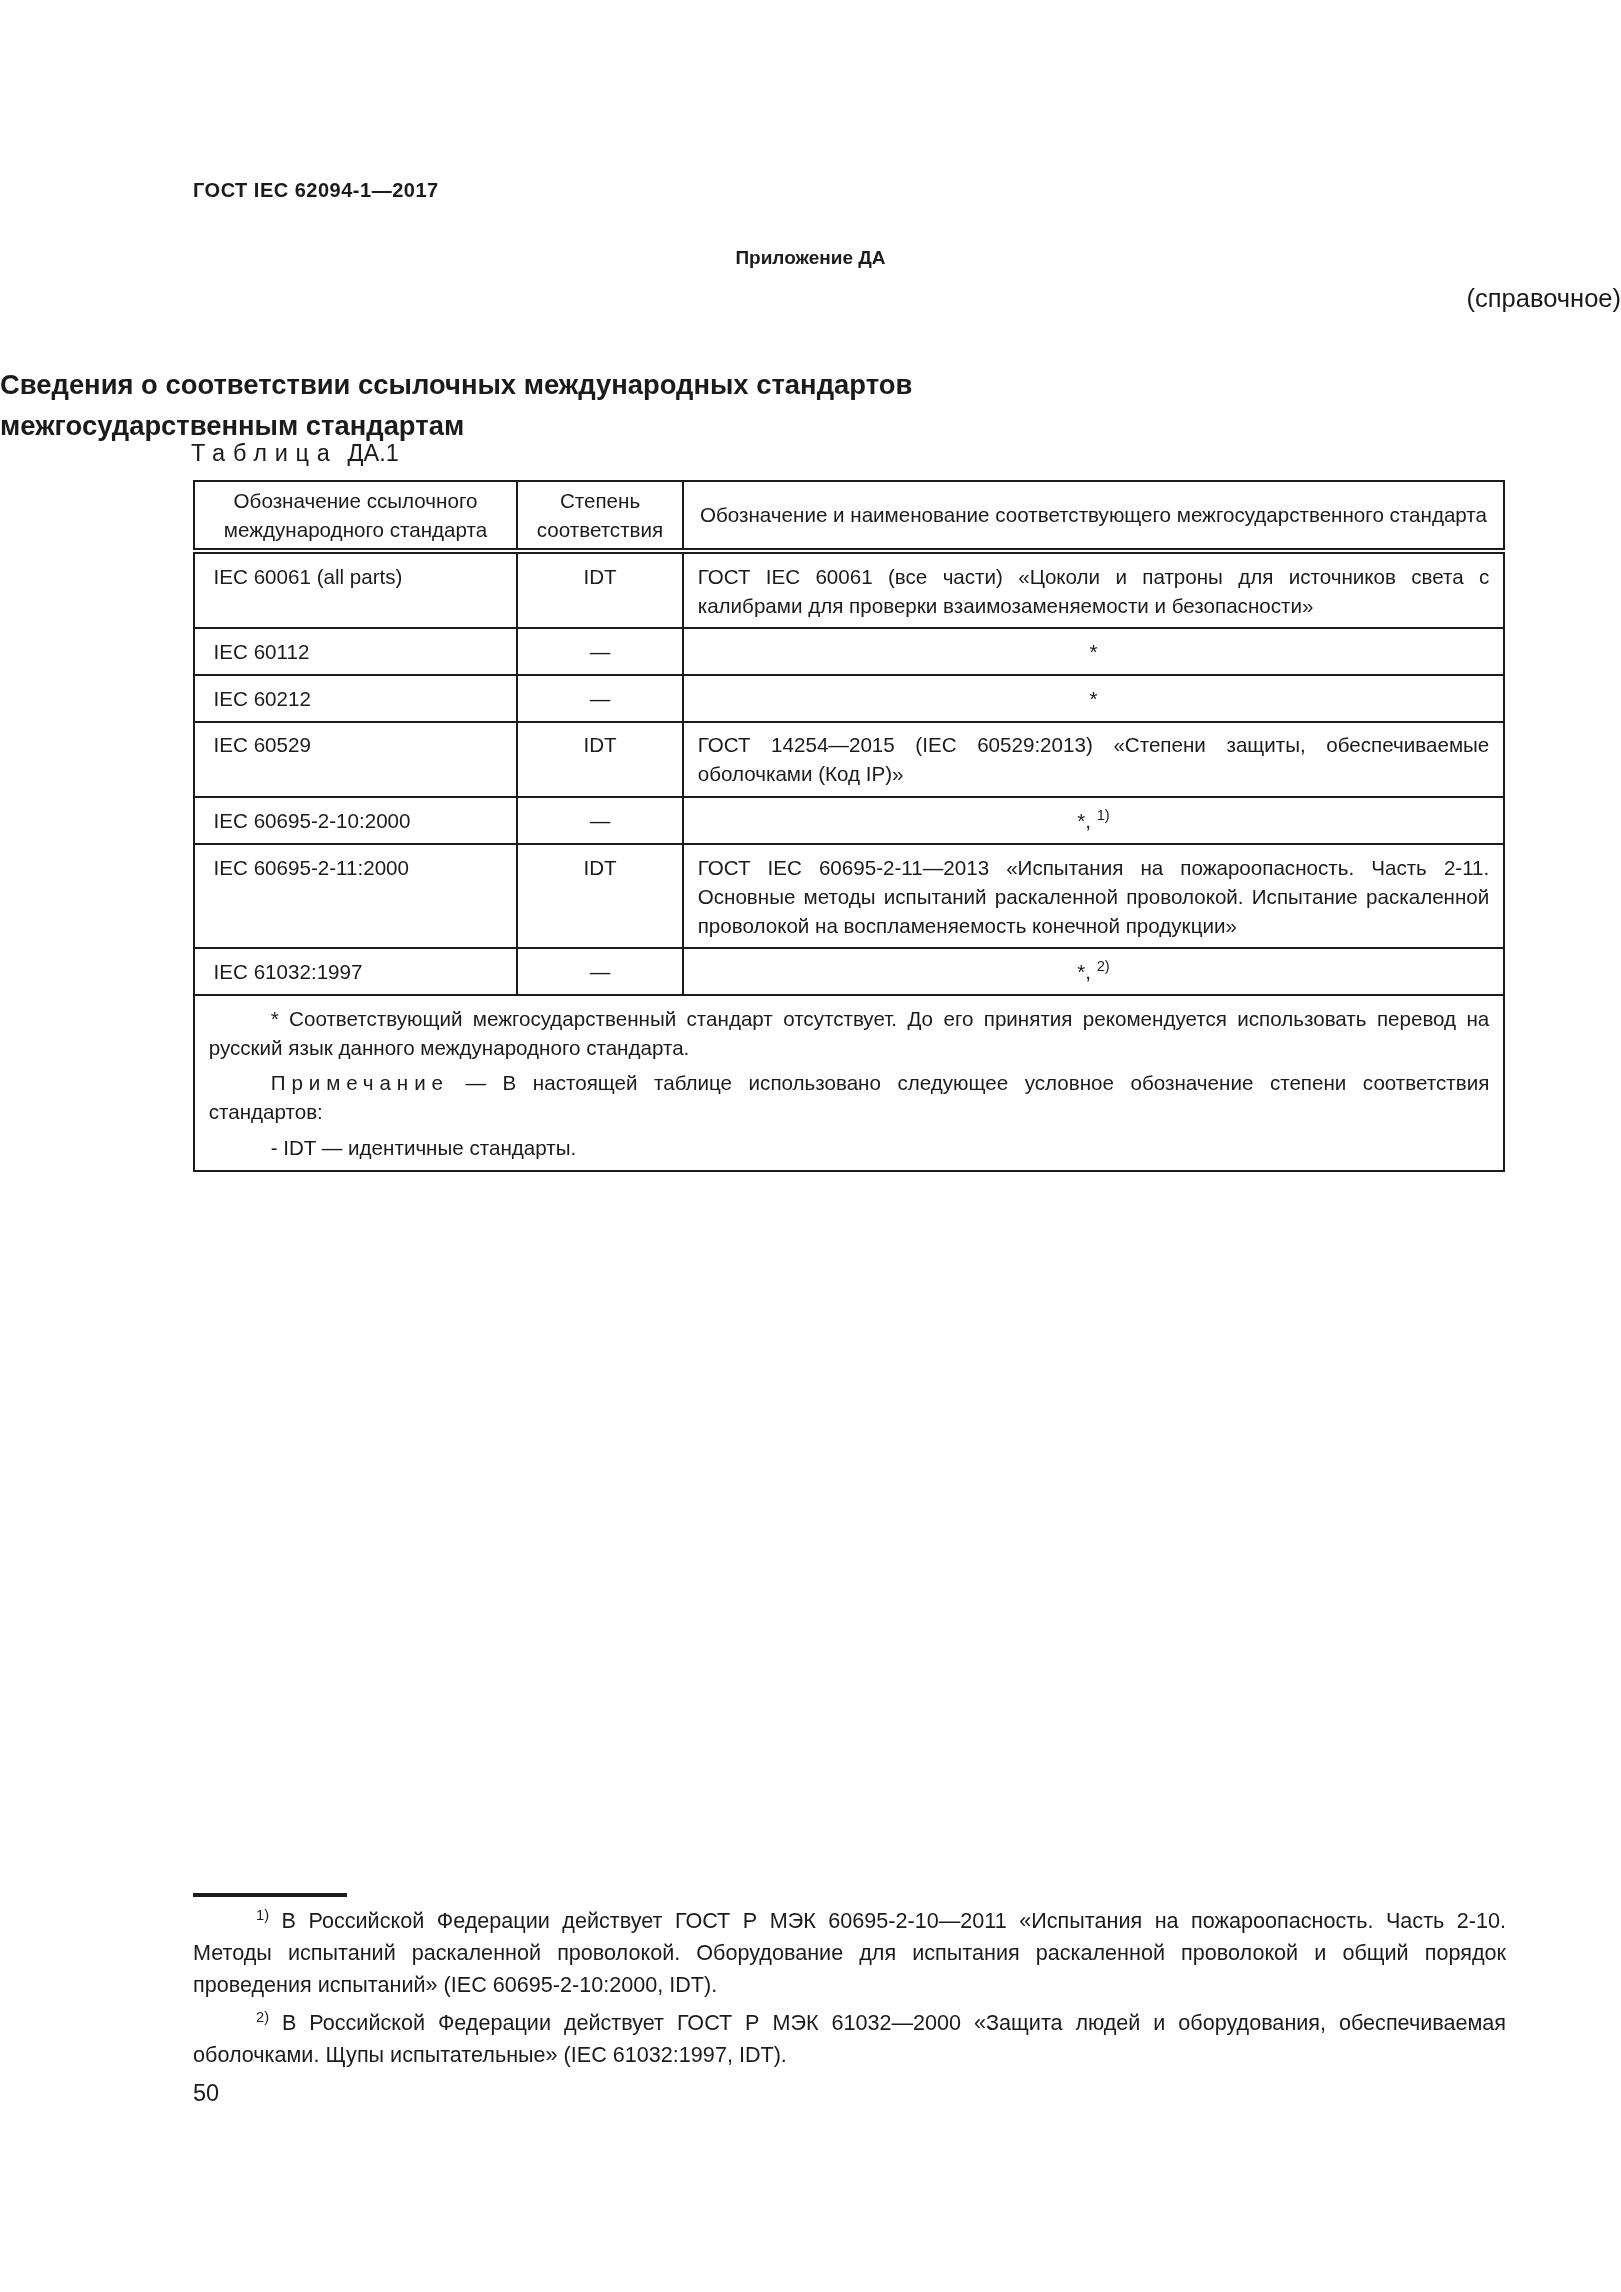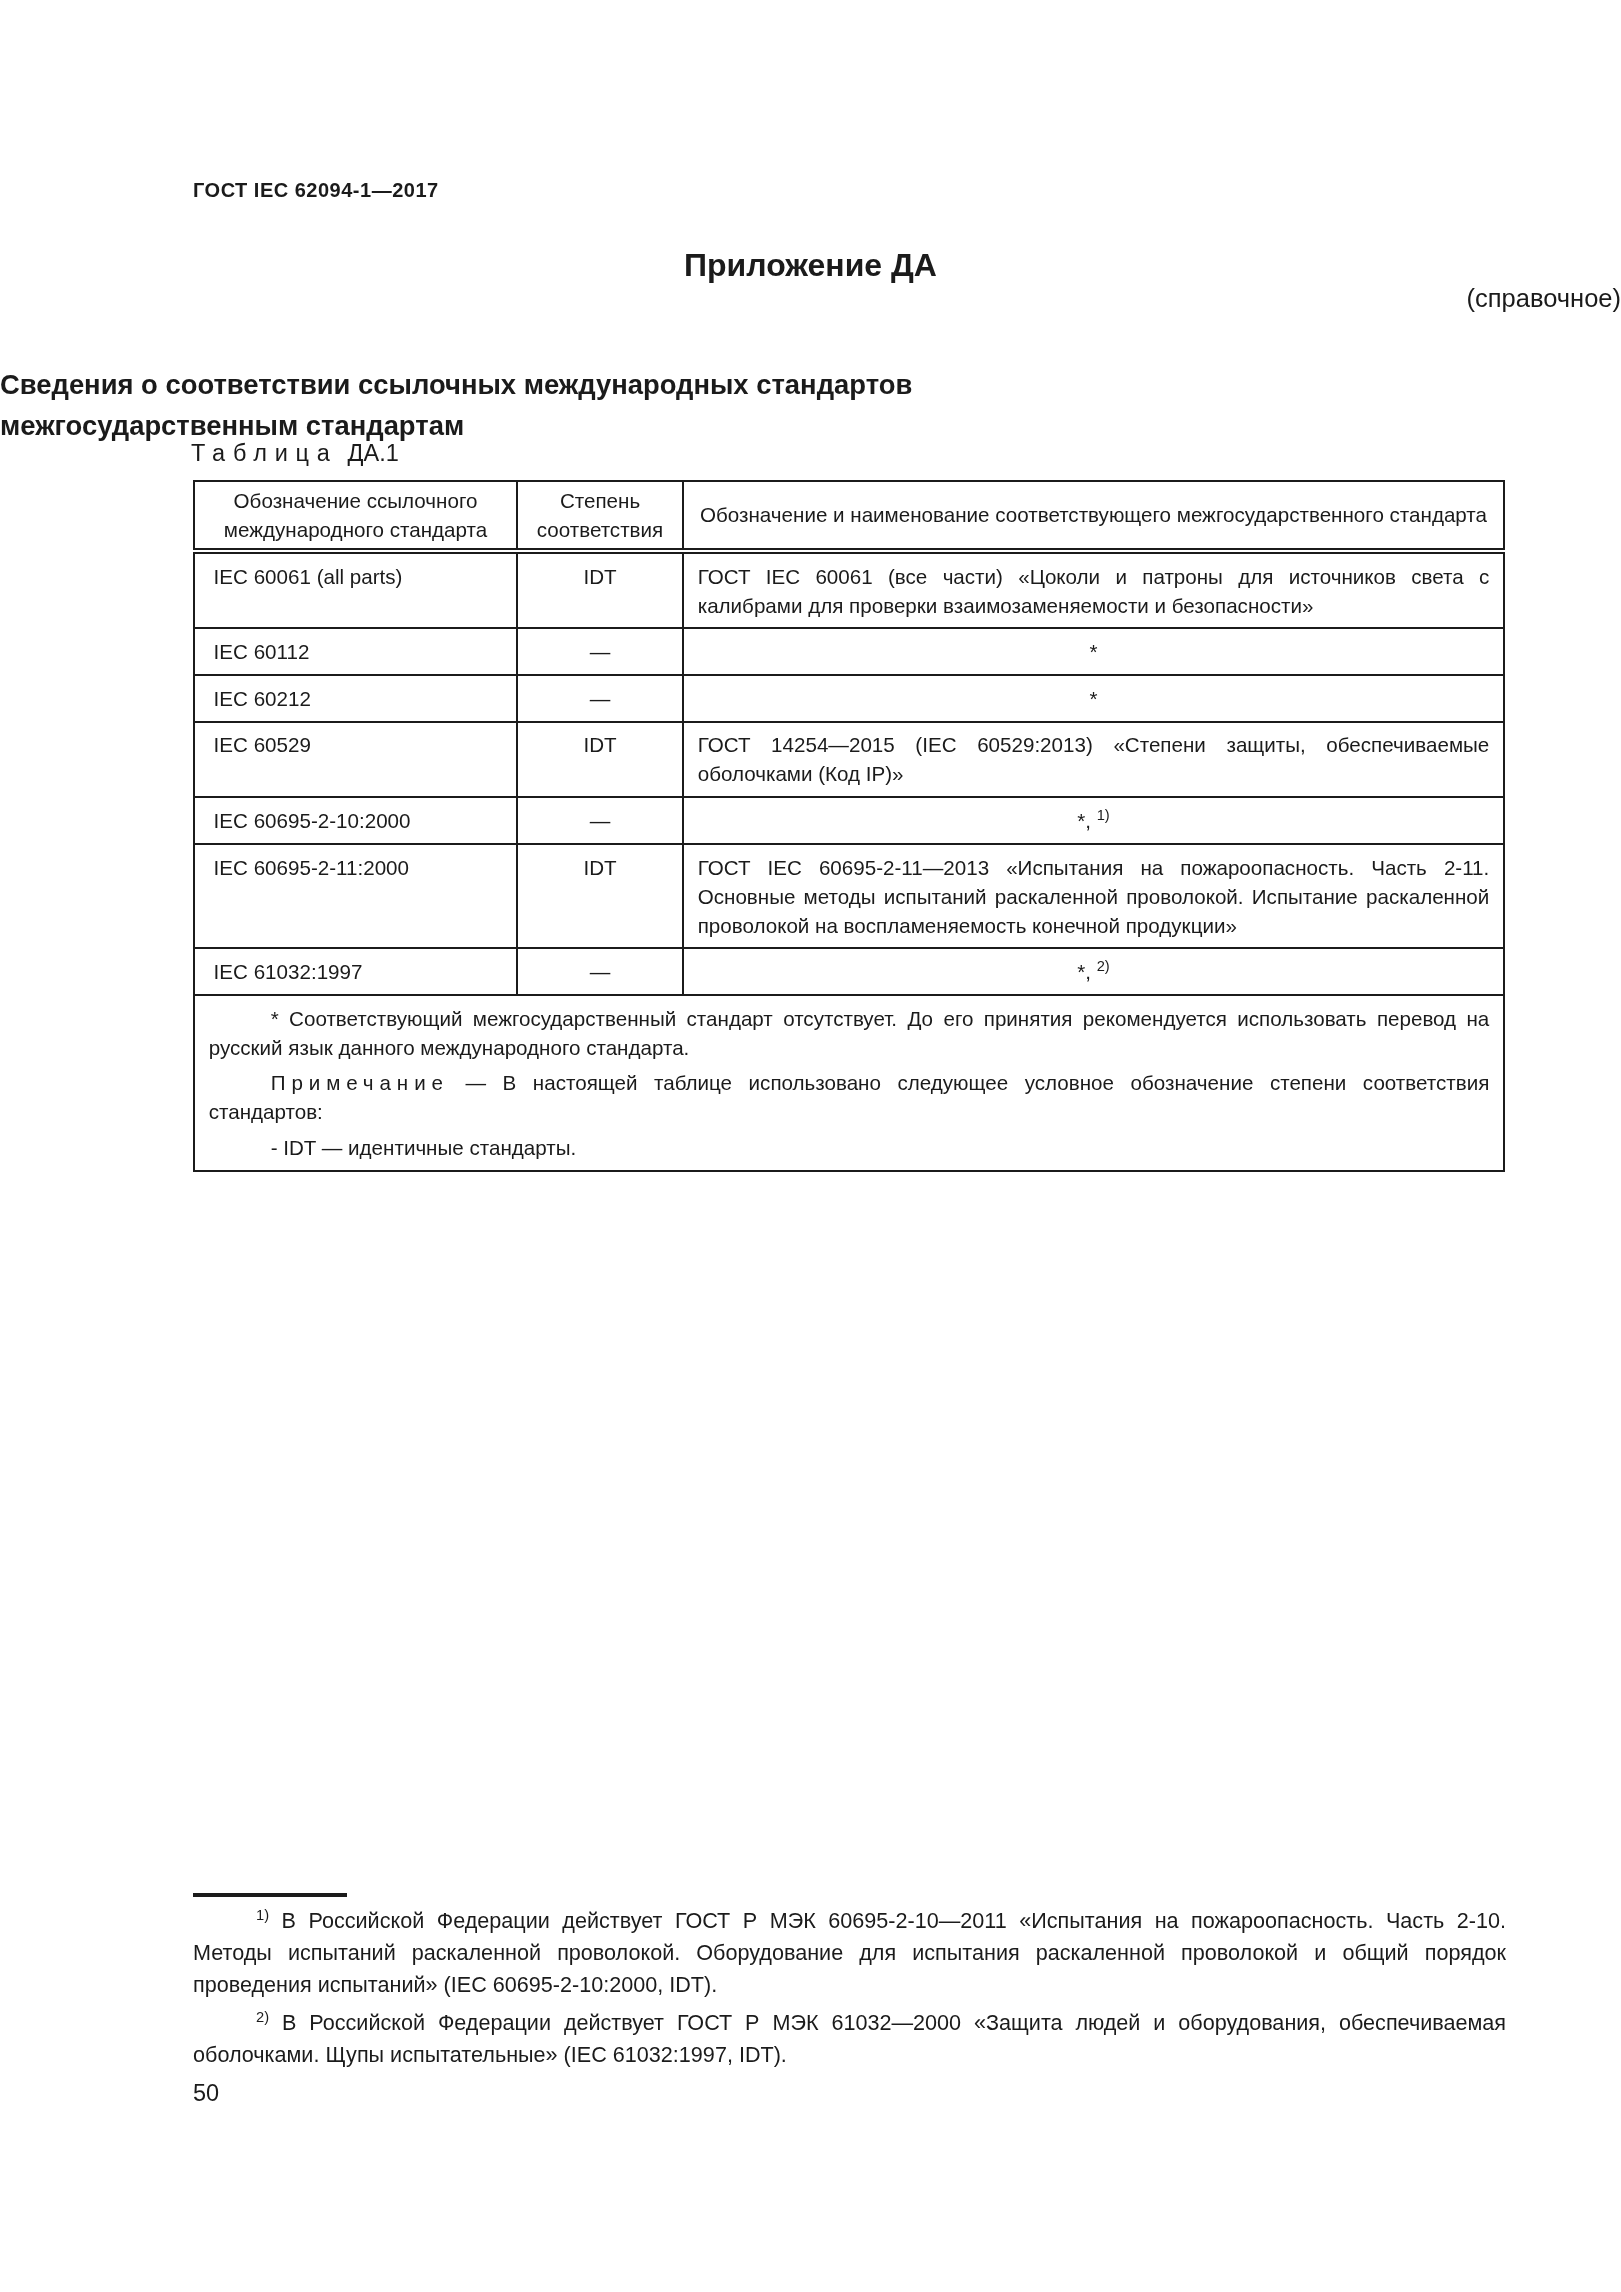--- a/index.html
+++ b/index.html
@@ -8,21 +8,21 @@
     width:1621px; height:2293px; position:relative;
     font-family:"Liberation Sans","DejaVu Sans",sans-serif;
     color:#1b1b1b; background:#ffffff; overflow:hidden;
   }
   .doc-header {
     position:absolute; top:147px; left:193px;
     font-size:20px; font-weight:bold; letter-spacing:0.5px;margin-top:32px;
   }
   .appendix-title {
     position:absolute; top:247px; left:0; width:100%;
-    text-align:center; font-weight:bold; font-size:32px;
+    text-align:center; font-weight:bold; font-size:19px;
   }
   .appendix-subtitle {
     position:absolute; top:284px; left:0; width:100%;
     text-align:right; font-weight:normal; font-size:25.5px;padding-left:20px;
   }
   .section-heading {
     position:absolute; top:364px; left:0; width:100%;
     text-align:left; font-weight:bold; font-size:27.4px; line-height:41px;
   }
   .table-caption {

